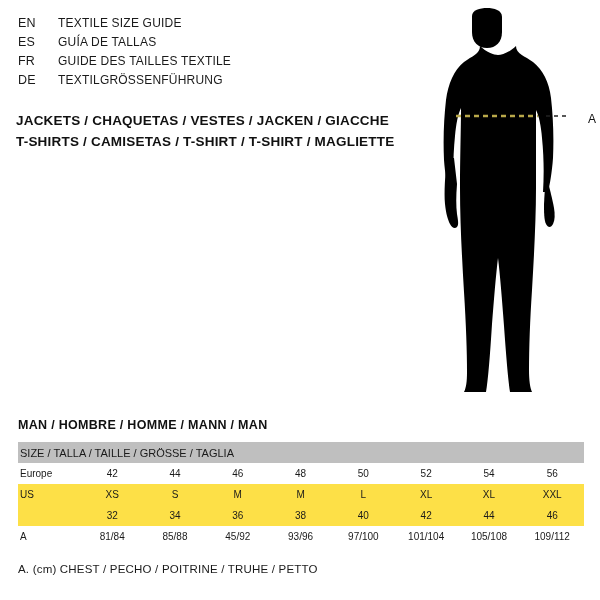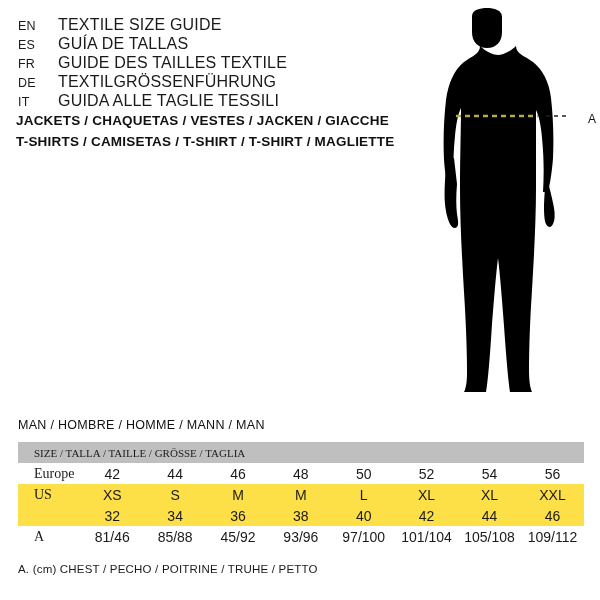--- a/index.html
+++ b/index.html
@@ -33,21 +33,21 @@
     align-items: baseline;
     height: 19px;
   }
   .lang-code {
     width: 40px;
     font-size: 12.5px;
     letter-spacing: 0.2px;
     color: #1a1a1a;
   }
   .lang-text {
-    font-size: 16px;
+    font-size: 12px;
     letter-spacing: 0.2px;
     color: #1a1a1a;
   }
 
   
   .cat-block {
     position: absolute;
     left: 16px;
     top: 110px;
     width: 400px;
@@ -76,49 +76,48 @@
     font-size: 12px;
     color: #111;
   }
 
   
   .man-heading {
     position: absolute;
     left: 18px;
     top: 418px;
     font-size: 12.5px;
-    font-weight: normal;
+    font-weight: bold;
     letter-spacing: 0.3px;
     color: #111;
   }
 
   
   .size-table {
     position: absolute;
     left: 18px;
     top: 442px;
     width: 566px;
     border-collapse: collapse;
     table-layout: fixed;
   }
   .size-table td {
-    font-size: 14px;
+    font-size: 10px;
     color: #1a1a1a;
     padding: 2px 0 2px 0;
     height: 17px;
     vertical-align: middle;
   }
   .size-table tr.shade td {
     background: #fde047;
   }
   .size-table td.lbl {
-    padding-left: 16px;
+    padding-left: 2px;
     width: 86px;
     text-align: left;
-    font-family: Liberation Serif, serif;
   }
   .size-table td.val {
     text-align: center;
   }
   .size-table tr.header-row td {
     background: #bfbfbf;
     font-size: 11px;
     color: #1a1a1a;
   }
   .size-table tr.header-row td.lbl {
@@ -150,24 +149,20 @@
       <span class="lang-code">ES</span>
       <span class="lang-text">GUÍA DE TALLAS</span>
     </div>
     <div class="lang-row">
       <span class="lang-code">FR</span>
       <span class="lang-text">GUIDE DES TAILLES TEXTILE</span>
     </div>
     <div class="lang-row">
       <span class="lang-code">DE</span>
       <span class="lang-text">TEXTILGRÖSSENFÜHRUNG</span>
-    </div>
-    <div class="lang-row">
-      <span class="lang-code">IT</span>
-      <span class="lang-text">GUIDA ALLE TAGLIE TESSILI</span>
     </div>
   </div>
 
   <div class="cat-block">
     <div class="cat-line">JACKETS / CHAQUETAS / VESTES / JACKEN / GIACCHE</div>
     <div class="cat-line">T-SHIRTS / CAMISETAS / T-SHIRT / T-SHIRT / MAGLIETTE</div>
   </div>
 
   <div class="figure-wrap">
     <svg width="190" height="400" viewBox="0 0 190 400">
@@ -253,21 +248,21 @@
         <td class="val">34</td>
         <td class="val">36</td>
         <td class="val">38</td>
         <td class="val">40</td>
         <td class="val">42</td>
         <td class="val">44</td>
         <td class="val">46</td>
       </tr>
       <tr>
         <td class="lbl">A</td>
-        <td class="val">81/46</td>
+        <td class="val">81/84</td>
         <td class="val">85/88</td>
         <td class="val">45/92</td>
         <td class="val">93/96</td>
         <td class="val">97/100</td>
         <td class="val">101/104</td>
         <td class="val">105/108</td>
         <td class="val">109/112</td>
       </tr>
     </tbody>
   </table>

